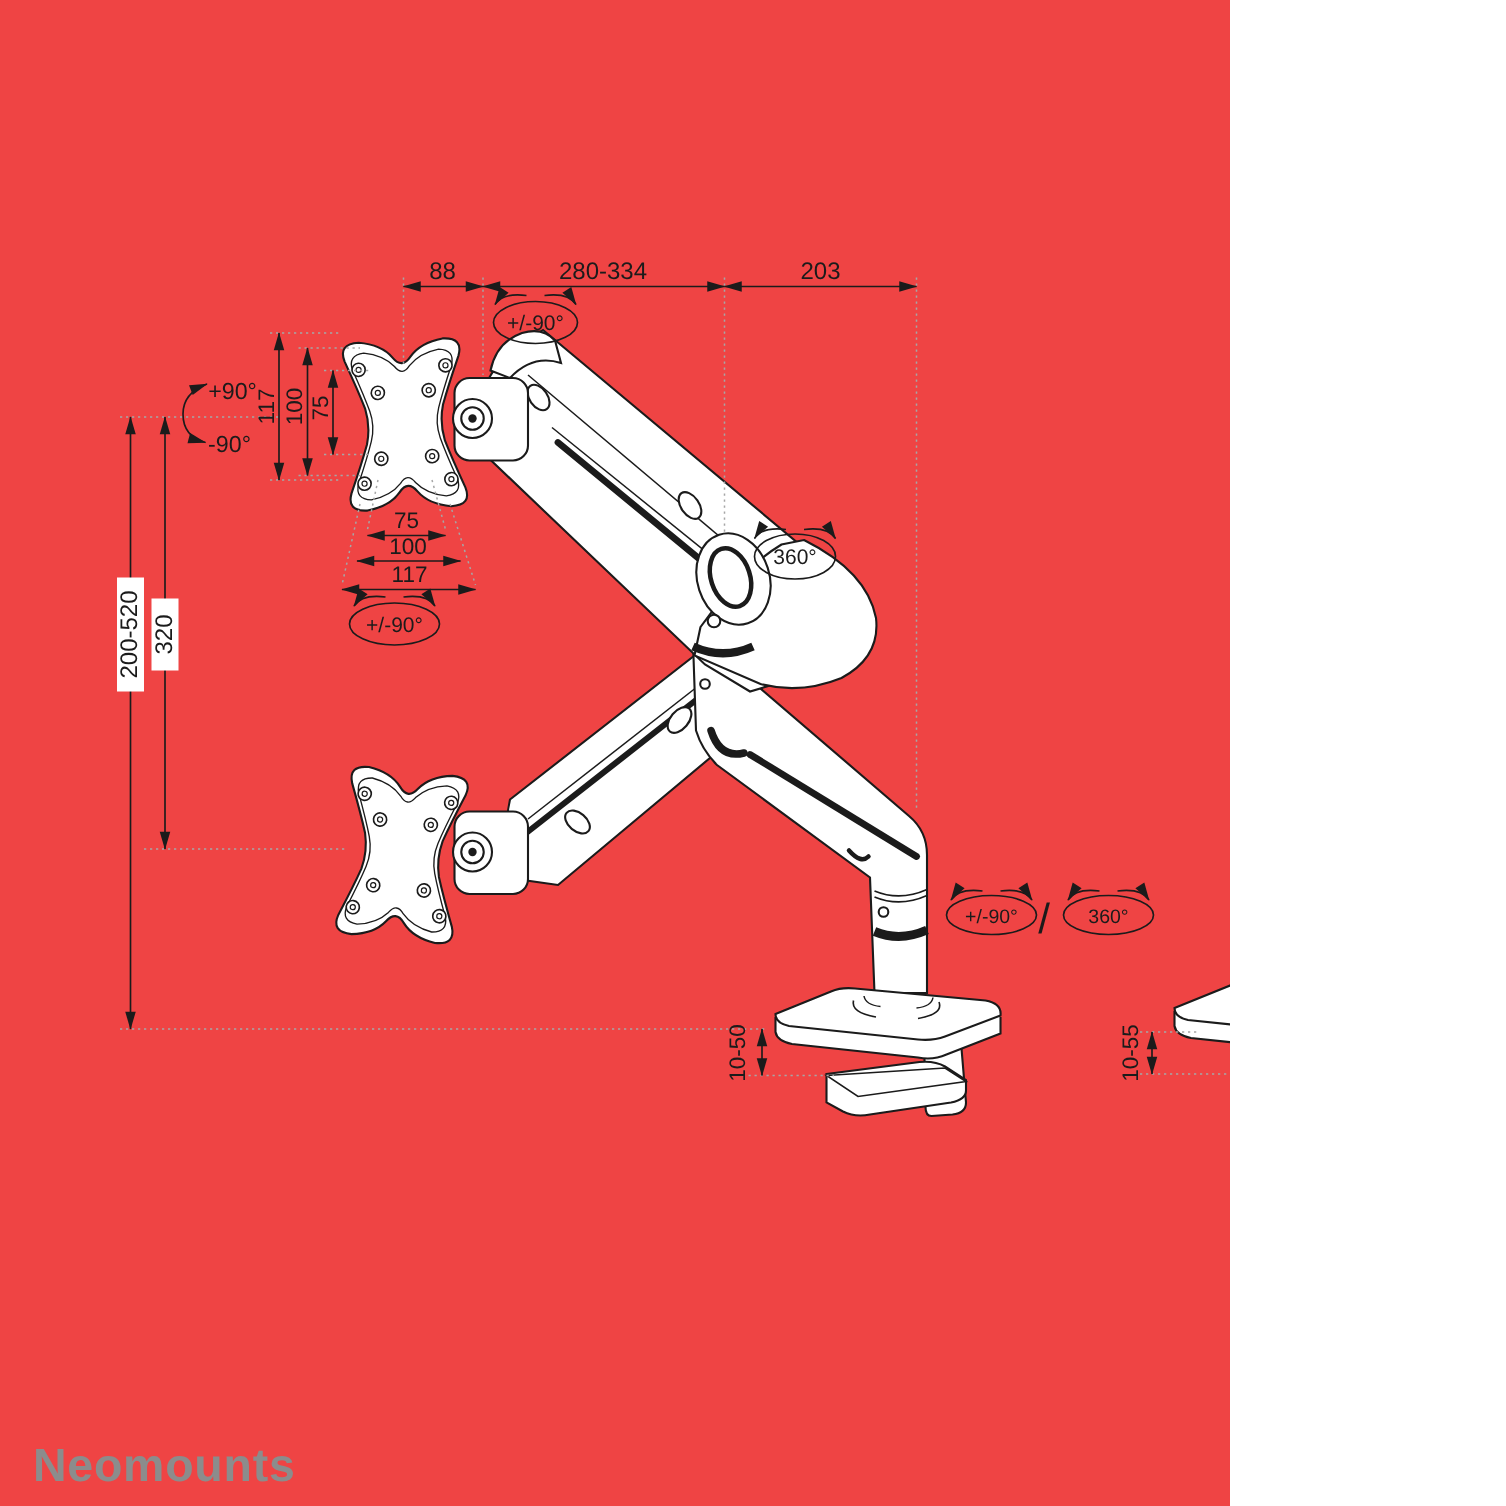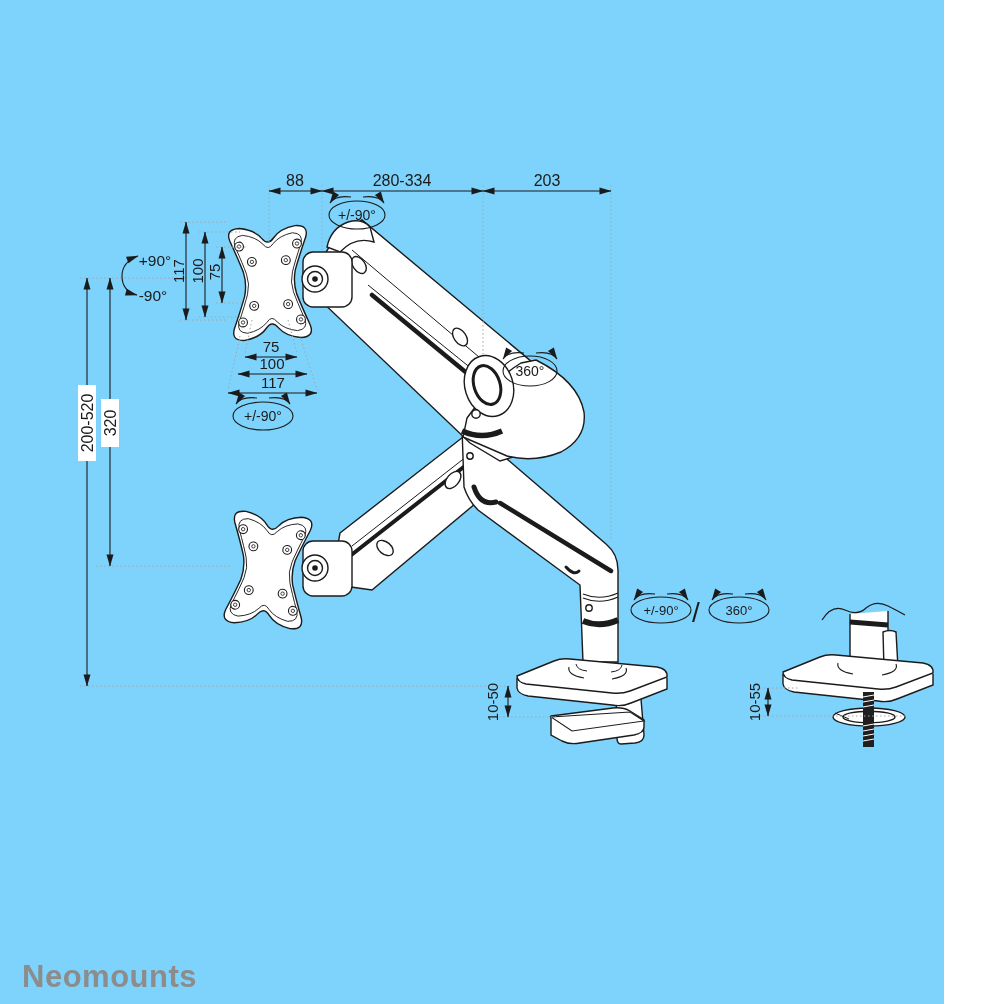--- a/index.html
+++ b/index.html
@@ -1,16 +1,16 @@
 <!DOCTYPE html>
 <html><head>
 <meta charset="utf-8">
 <style>
   html,body{margin:0;padding:0;background:#ffffff;}
-  .stage{position:relative;width:944px;height:1004px;background:#7dd3fc;overflow:hidden;
+  .stage{position:relative;width:820px;height:1004px;background:#ef4444;overflow:hidden;
          font-family:"Liberation Sans", sans-serif;}
   svg{display:block;}
   text{font-family:"Liberation Sans", sans-serif;fill:#1b1b1b;}
   .dimtxt{font-size:16px;}
   .vesatxt{font-size:15px;}
   .rottxt{font-size:14px;}
   .rottxt-sm{font-size:13px;}
   .tilttxt{font-size:15.5px;}
   .logo-text{font-size:31px;font-weight:600;fill:#8c8c8c;letter-spacing:0.5px;}
 </style>

